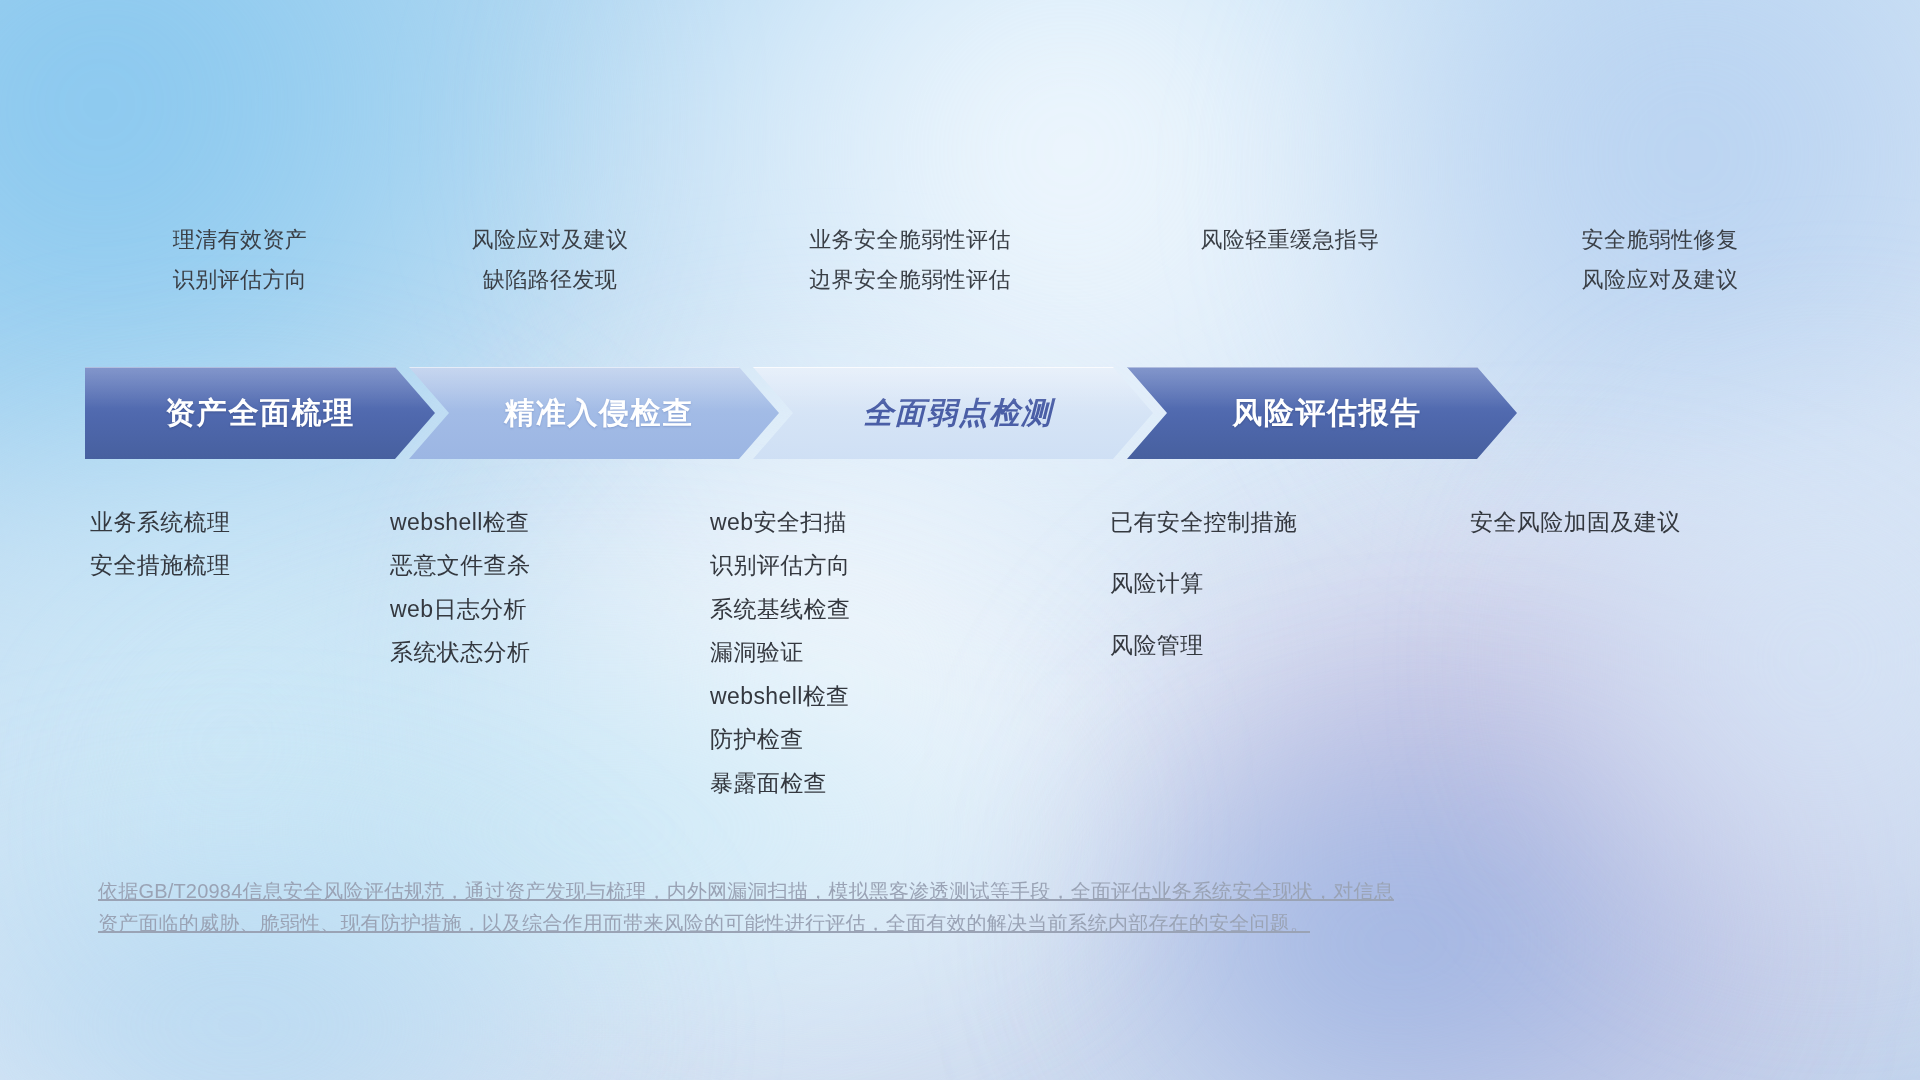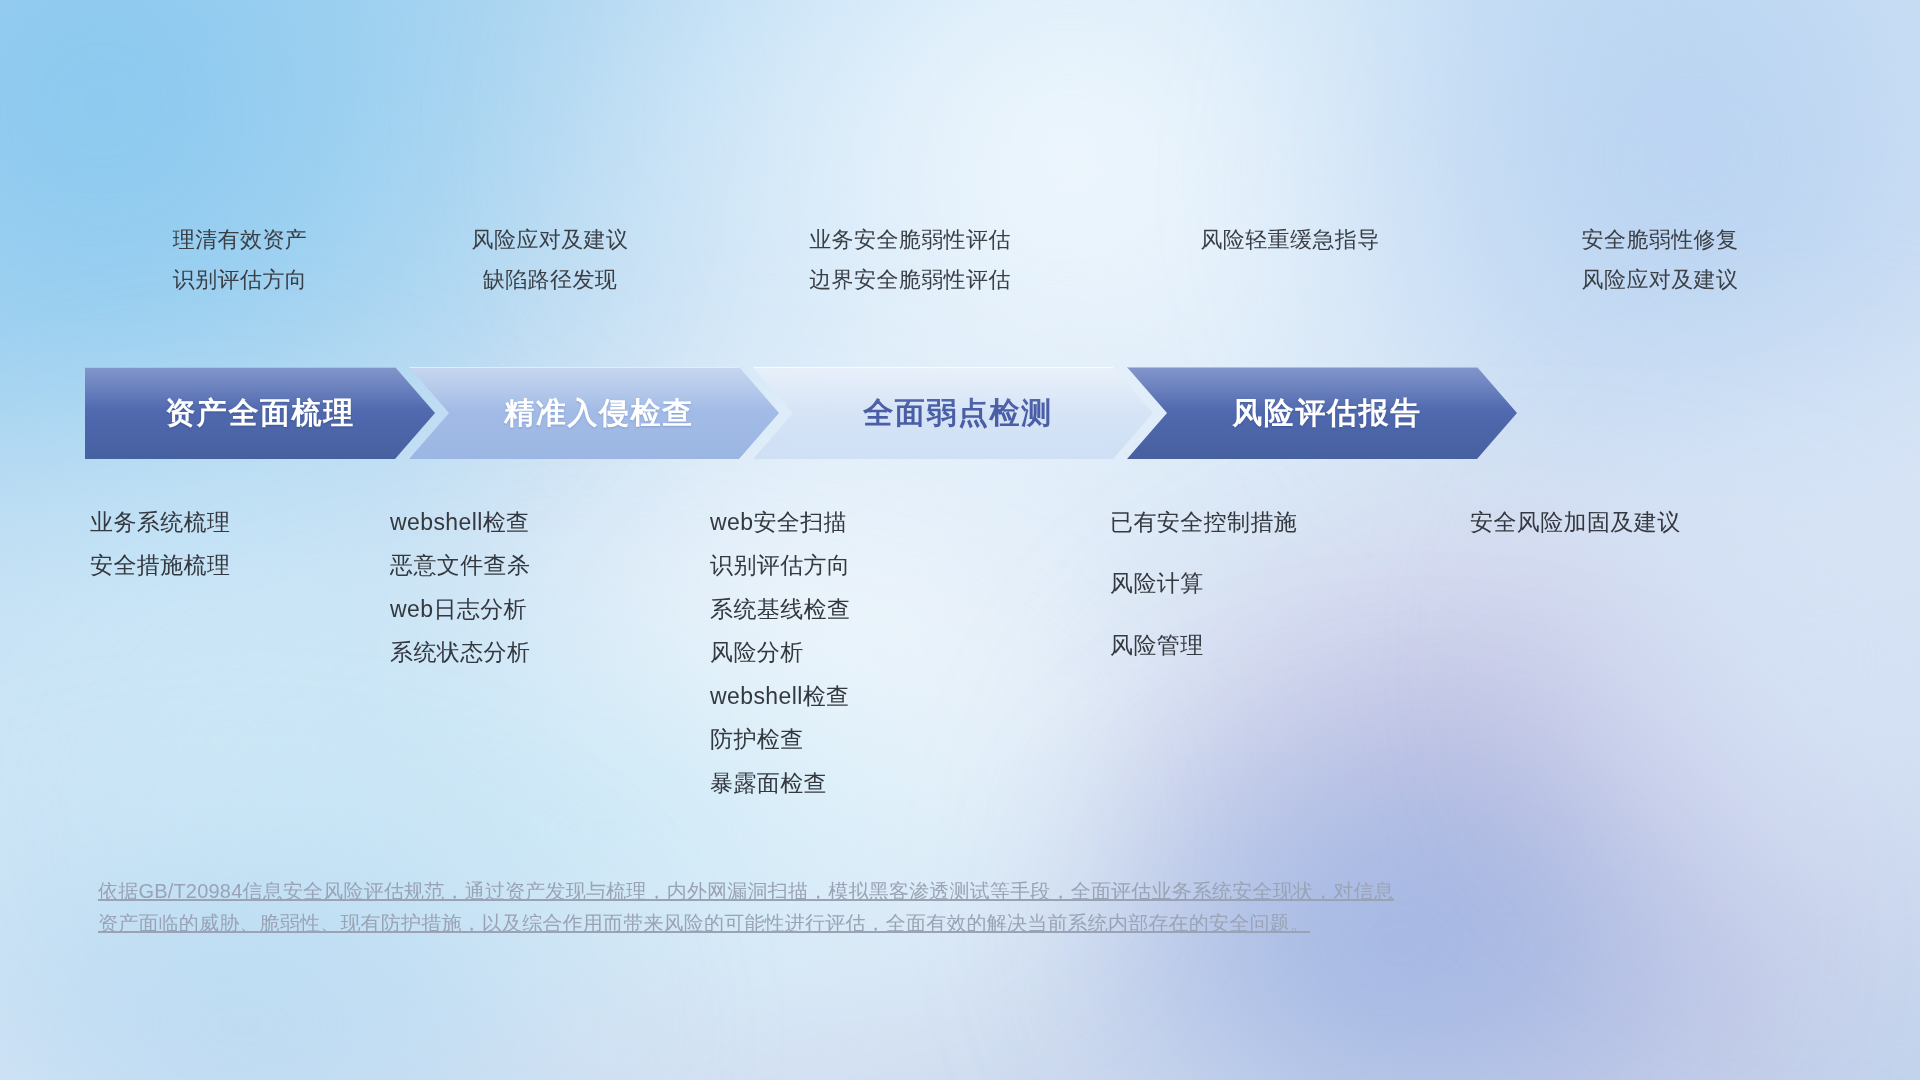--- a/index.html
+++ b/index.html
@@ -137,20 +137,21 @@
 
   .sk-mid {
     background: linear-gradient(180deg, #b7cbeb 0%, #a2bbe6 50%, #9cb6e3 100%);
     box-shadow: inset 0 1px 0 rgba(255,255,255,0.55);
   }
   .sk-mid .chev-label { color: #ffffff; text-shadow: 0 1px 2px rgba(70,95,160,0.30); }
 
   .sk-light {
     background: linear-gradient(180deg, rgba(226,236,249,0.92) 0%, rgba(211,226,245,0.88) 55%, rgba(205,222,244,0.9) 100%);
     box-shadow: inset 0 1px 0 rgba(255,255,255,0.75);
+    font-style: italic;
   }
   .sk-light .chev-label { color: #4a5ea6; }
 
   .chev-gloss {
     position: absolute;
     left: 0; right: 0; top: 0;
     height: 46%;
     background: linear-gradient(180deg, rgba(255,255,255,0.22), rgba(255,255,255,0));
     pointer-events: none;
   }
@@ -258,21 +259,21 @@
       <div class="bot-col" style="width: 320px;">
         <div class="bline">webshell检查</div>
         <div class="bline">恶意文件查杀</div>
         <div class="bline">web日志分析</div>
         <div class="bline">系统状态分析</div>
       </div>
       <div class="bot-col" style="width: 400px;">
         <div class="bline">web安全扫描</div>
         <div class="bline">识别评估方向</div>
         <div class="bline">系统基线检查</div>
-        <div class="bline">风险分析</div>
+        <div class="bline">漏洞验证</div>
         <div class="bline">webshell检查</div>
         <div class="bline">防护检查</div>
         <div class="bline">暴露面检查</div>
       </div>
       <div class="bot-col" style="width: 360px; gap: 32px;">
         <div class="bline">已有安全控制措施</div>
         <div class="bline">风险计算</div>
         <div class="bline">风险管理</div>
       </div>
       <div class="bot-col" style="width: 380px; font-family: Liberation Serif, serif;">

